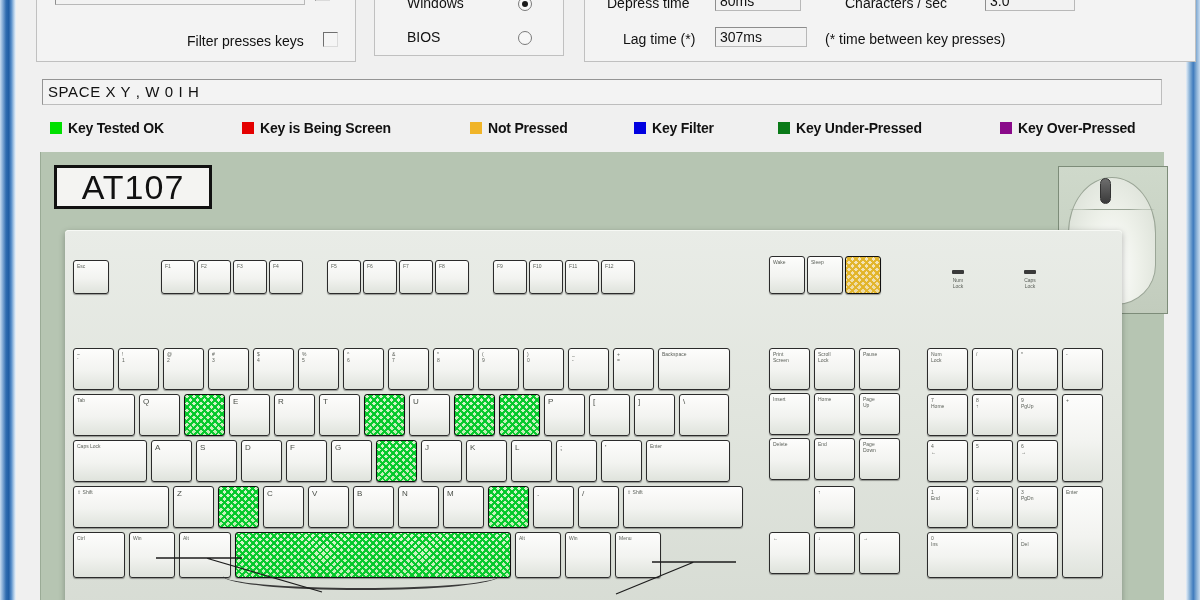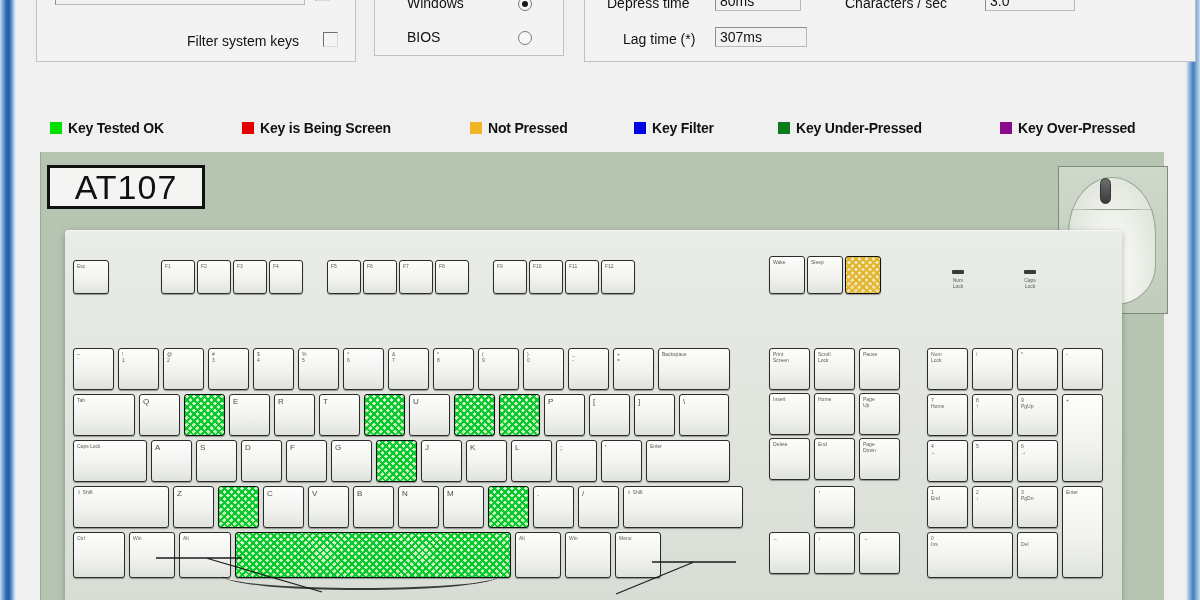--- a/index.html
+++ b/index.html
@@ -78,21 +78,21 @@
     background:#b6c5b2;
     border-left:1px solid #9aab96;
   }
   .kbd-body {
     position:absolute; left:24px; top:78px; right:42px; bottom:-10px;
     background:linear-gradient(180deg,#e9ece7 0%,#e2e6df 42%,#d7dcd4 100%);
     border-radius:4px;
     box-shadow:inset 0 1px 0 #f7f9f5, 0 2px 6px rgba(0,0,0,.28);
   }
   .model-tag {
-    position:absolute; left:6px; top:13px; width:158px; height:44px;
+    position:absolute; left:13px; top:13px; width:158px; height:44px;
     background:#f4f4f2; border:3px solid #111;
     font-size:34px; line-height:38px; text-align:center;
     font-family:"Liberation Sans", sans-serif; color:#111; letter-spacing:1px;
   }
   .pm-label {
     position:absolute; left:800px; top:190px; font-size:17px; color:#2a2a2a;
     white-space:nowrap;
   }
   .pm-arrow {
     position:absolute; left:812px; top:212px; width:218px; height:38px;
@@ -164,44 +164,46 @@
   <div class="win-edge-left"></div>
   <div class="win-edge-right"></div>
 
   <div class="win-inner">
 
     <div class="top-strip">
 
       <div class="gbox left">
         <div class="fld" style="left:18px; top:28px; width:250px;"></div>
         <div class="chk" style="left:278px; top:29px;"></div>
-        <div class="lbl" style="left:150px; top:76px;">Filter system keys</div>
+        <div class="lbl" style="left:150px; top:76px;">Filter presses keys</div>
         <div class="chk" style="left:286px; top:75px;"></div>
       </div>
 
       <div class="gbox mid">
         <div class="radio-row" style="left:32px; top:38px;">Windows</div>
         <div class="radio on" style="left:143px; top:40px;"></div>
         <div class="radio-row" style="left:32px; top:72px;">BIOS</div>
         <div class="radio" style="left:143px; top:74px;"></div>
       </div>
 
       <div class="gbox right">
         <div class="lbl" style="left:22px; top:38px;">Depress time</div>
         <div class="fld" style="left:130px; top:34px; width:86px;">80ms</div>
 
         <div class="lbl" style="left:260px; top:38px;">Characters / sec</div>
         <div class="fld" style="left:400px; top:34px; width:90px;">3.0</div>
 
         <div class="lbl" style="left:38px; top:74px;">Lag time (*)</div>
         <div class="fld" style="left:130px; top:70px; width:92px;">307ms</div>
 
+        <div class="lbl" style="left:240px; top:74px;">(* time between key presses)</div>
       </div>
     </div>
 
+    <div class="typed-bar">SPACE X Y , W 0 I H</div>
 
     <div class="legend">
       <div class="leg-item" style="left:8px;"><span class="leg-sw" style="background: rgb(0, 224, 0);"></span><span>Key Tested OK</span></div>
       <div class="leg-item" style="left:200px;"><span class="leg-sw" style="background: rgb(228, 0, 0);"></span><span>Key is Being Screen</span></div>
       <div class="leg-item" style="left:428px;"><span class="leg-sw" style="background: rgb(240, 180, 40);"></span><span>Not Pressed</span></div>
       <div class="leg-item" style="left:592px;"><span class="leg-sw" style="background: rgb(0, 0, 224);"></span><span>Key Filter</span></div>
       <div class="leg-item" style="left:736px;"><span class="leg-sw" style="background: rgb(10, 122, 24);"></span><span>Key Under-Pressed</span></div>
       <div class="leg-item" style="left:958px;"><span class="leg-sw" style="background: rgb(138, 10, 138);"></span><span>Key Over-Pressed</span></div>
     </div>
 

